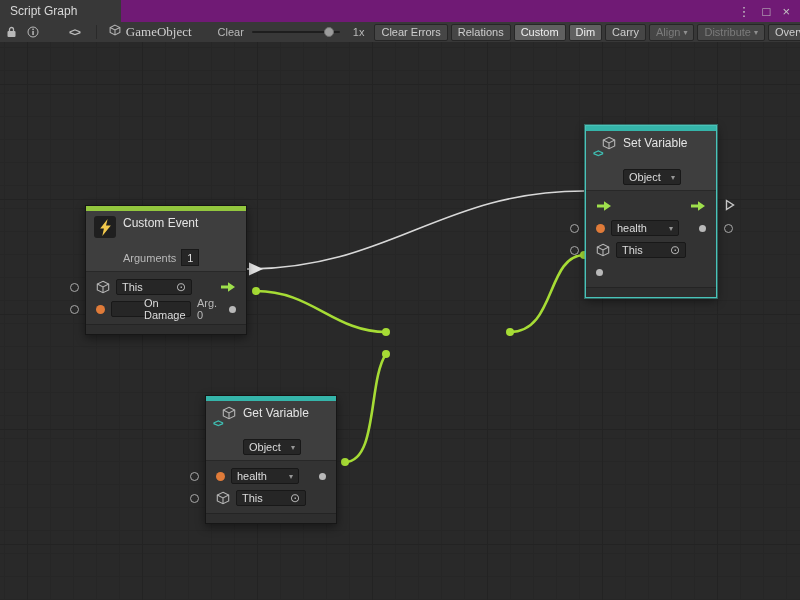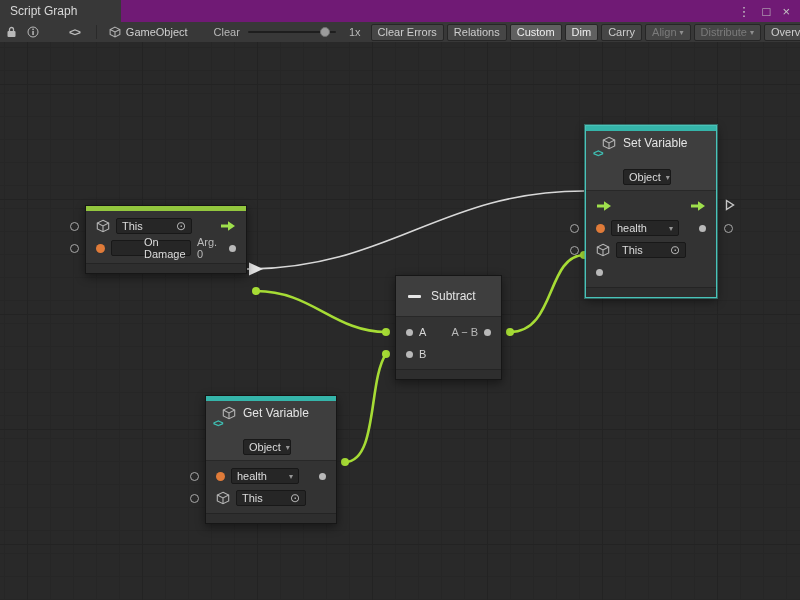--- a/index.html
+++ b/index.html
@@ -15,21 +15,21 @@
        font-size:12px;color:#d8d8d8;min-width:95px;}
   .win-controls{margin-left:auto;display:flex;align-items:center;gap:12px;padding:0 10px;
        color:#c4c4c4;font-size:13px;line-height:1;}
   .win-controls span{cursor:default;}
   
   .toolbar{height:20px;background:#383838;border-bottom:1px solid #1f1f1f;
        display:flex;align-items:center;padding:0 0 0 6px;overflow:hidden;white-space:nowrap;}
   .tb-ico{display:inline-flex;align-items:center;justify-content:center;flex:none;}
   .code-ico{color:#bdbdbd;font-size:11px;font-weight:bold;letter-spacing:-1px;}
   .sep{width:1px;height:14px;background:#2a2a2a;flex:none;}
-  .tb-flat{display:inline-flex;align-items:flex-start;gap:5px;color:#cfcfcf;font-size:11px;flex:none;}
+  .tb-flat{display:inline-flex;align-items:flex-start;gap:5px;color:#cfcfcf;font-size:13px;flex:none;font-family:Liberation Serif, serif;}
   .tb-label{color:#b9b9b9;font-size:11px;flex:none;}
   .slider{position:relative;width:88px;height:14px;flex:none;}
   .slider-track{position:absolute;left:0;right:0;top:6px;height:2px;background:#1e1e1e;border-radius:1px;}
   .slider-handle{position:absolute;top:2px;left:72px;width:10px;height:10px;border-radius:50%;
        background:#9c9c9c;border:1px solid #6f6f6f;box-sizing:border-box;}
   .tb-btn{background:#464646;border:1px solid #262626;border-radius:2px;color:#cdcdcd;
        font-size:11px;line-height:13px;padding:1px 6px;margin-left:3px;flex:none;display:inline-flex;gap:3px;align-items:center;}
   .tb-btn.active{background:#606060;color:#efefef;}
   .tb-btn.disabled{color:#7b7b7b;}
   .tb-btn .caret{font-size:8px;color:#8f8f8f;}
@@ -63,21 +63,21 @@
   .mini-input{width:16px;height:15px;background:#262626;border:1px solid #191919;
        display:inline-flex;align-items:center;justify-content:center;font-size:11px;color:#ddd;}
   .nbody{padding:4px 0;}
   .nrow{height:22px;display:flex;align-items:center;padding:0 10px;gap:6px;position:relative;}
   .nfooter{height:9px;background:#2e2e2e;border-top:1px solid #242424;}
   .chip{background:#262626;border:1px solid #181818;border-radius:2px;height:16px;
        display:inline-flex;align-items:center;gap:5px;padding:0 5px;font-size:11px;color:#dcdcdc;
        box-sizing:border-box;}
   .chip .caret{color:#979797;font-size:8px;margin-left:auto;}
   .chip .tgt{color:#b9b9b9;font-size:12px;margin-left:auto;line-height:1;}
-  .w58{width:48px;justify-content:flex-start;}
+  .w58{width:58px;justify-content:flex-start;}
   .w64{width:68px;justify-content:space-between;}
   .w70{width:70px;justify-content:space-between;}
   .w76{width:76px;justify-content:space-between;}
   .w80{width:80px;padding-left:32px;}
   .sp{flex:1;}
   .port-dot{width:7px;height:7px;border-radius:50%;background:#b9b9b9;flex:none;}
   .port-orange{width:9px;height:9px;border-radius:50%;background:#e07b39;flex:none;}
   .ring{position:absolute;width:7px;height:7px;border:1px solid #a8a8a8;border-radius:50%;
        background:transparent;top:50%;margin-top:-4px;}
   .ring.l{left:-16px;}
@@ -163,20 +163,34 @@
     <circle cx="256" cy="249" r="4" fill="#a6dc35"></circle>
     <circle cx="386" cy="290" r="4" fill="#a6dc35"></circle>
     <circle cx="345" cy="420" r="4" fill="#a6dc35"></circle>
     <circle cx="386" cy="312" r="4" fill="#a6dc35"></circle>
     <circle cx="510" cy="290" r="4" fill="#a6dc35"></circle>
     <circle cx="584" cy="213" r="4" fill="#a6dc35"></circle>
   </svg>
 
   <div class="node" style="left:85px;top:163px;width:160px;">
     <div class="accent event"></div>
+    <div class="nheader">
+      <span class="icon-badge">
+        <svg width="13" height="17" viewBox="0 0 12 16">
+            <polygon points="8,0 1,9 4.5,9 3,16 11,6 6.5,6" fill="#f2c94c"></polygon>
+          </svg>
+      </span>
+      <span class="hcol">
+        <span class="ntitle">Custom Event</span>
+        <span class="hrow">
+          <span class="sublabel">Arguments</span>
+          <span class="mini-input">1</span>
+        </span>
+      </span>
+    </div>
     <div class="nbody">
       <div class="nrow">
         <span class="ring l"></span>
         <svg width="14" height="14" viewBox="0 0 14 14">
             <path d="M7 1.3L12.7 4.1v5.8L7 12.7 1.3 9.9V4.1z" fill="none" stroke="#b5b5b5" stroke-width="1.1"></path>
             <path d="M1.3 4.1L7 6.9l5.7-2.8M7 6.9v5.8" fill="none" stroke="#b5b5b5" stroke-width="1.1"></path>
           </svg>
         <span class="chip w76">
           <span>This</span>
           <span class="tgt">⊙</span>
@@ -258,42 +272,20 @@
           <span class="tgt">⊙</span>
         </span>
       </div>
       <div class="nrow">
         <span class="port-dot"></span>
       </div>
     </div>
     <div class="nfooter"></div>
   </div>
 
-  <div class="node" style="left:395px;top:233px;width:105px;">
-    <div class="nheader center">
-      <span class="minus-badge">
-          <span class="minus-bar"></span>
-        </span>
-      <span class="ntitle">Subtract</span>
-    </div>
-    <div class="nbody">
-      <div class="nrow">
-        <span class="port-dot"></span>
-        <span>A</span>
-        <span class="sp"></span>
-        <span class="sublabel">A − B</span>
-        <span class="port-dot"></span>
-      </div>
-      <div class="nrow">
-        <span class="port-dot"></span>
-        <span>B</span>
-      </div>
-    </div>
-    <div class="nfooter"></div>
-  </div>
 
   <div class="node" style="left:205px;top:353px;width:130px;">
     <div class="accent variable"></div>
     <div class="nheader">
       <span class="varicon">
         <svg width="14" height="14" viewBox="0 0 14 14">
             <path d="M7 1.3L12.7 4.1v5.8L7 12.7 1.3 9.9V4.1z" fill="none" stroke="#b5b5b5" stroke-width="1.1"></path>
             <path d="M1.3 4.1L7 6.9l5.7-2.8M7 6.9v5.8" fill="none" stroke="#b5b5b5" stroke-width="1.1"></path>
           </svg>
         <b class="vtag">&lt;&gt;</b>

